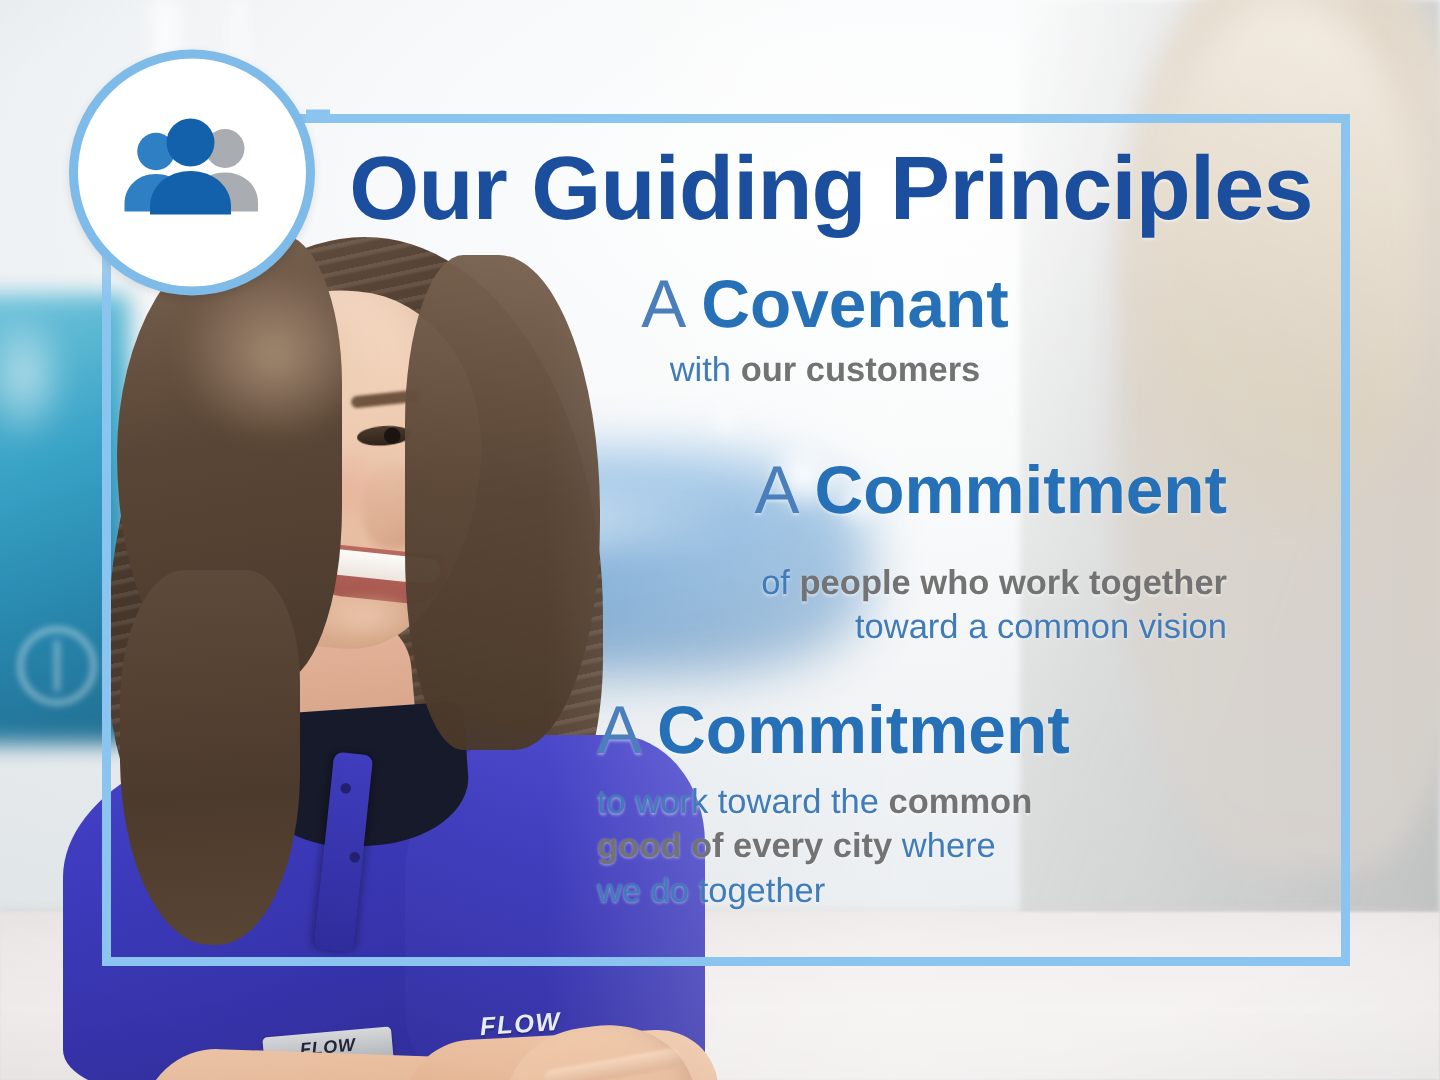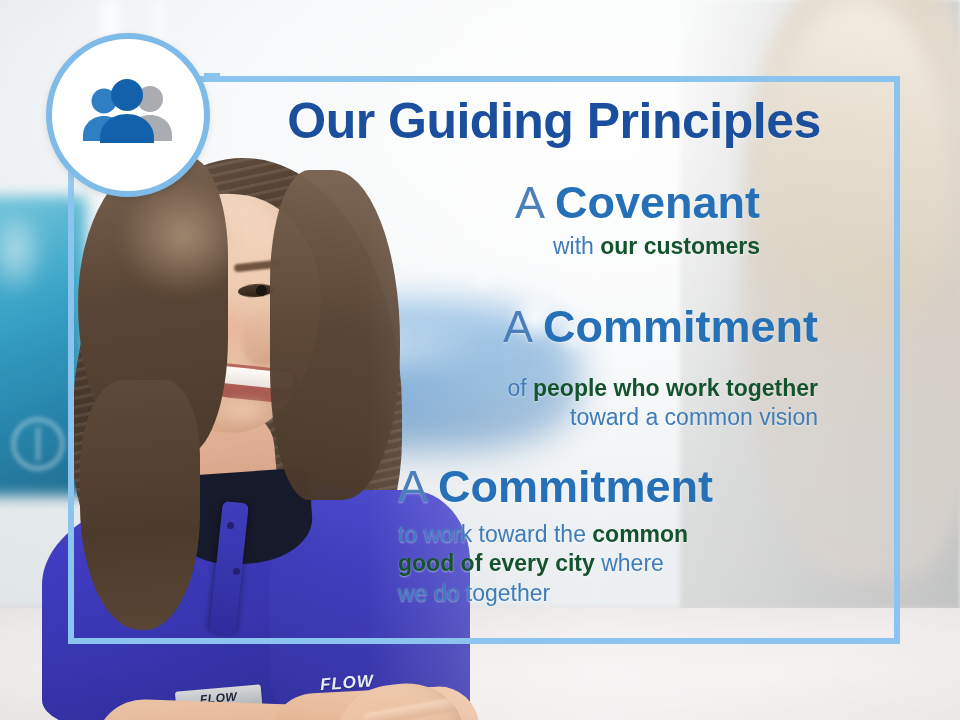--- a/index.html
+++ b/index.html
@@ -329,21 +329,21 @@
   }
 
   .content{
     position:absolute;left:68px;top:76px;width:832px;height:568px;
     box-sizing:border-box;
   }
 
   .title{
     position:absolute;left:146px;top:20px;width:680px;
     text-align:center;
-    font-size:50px;line-height:1;
+    font-size:60px;line-height:1;
     font-weight:700;
     color:#1b4f9e;
     letter-spacing:-.5px;
     text-shadow:0 1px 2px rgba(255,255,255,.5);
   }
 
   .block{position:absolute;}
 
   .headline{
     font-size:45px;line-height:1.02;
@@ -353,23 +353,23 @@
   }
   .headline .lite{font-weight:400;color:#4a7fbb;}
   .headline .bold{font-weight:700;color:#2570b6;}
 
   .sub{
     font-size:23px;line-height:1.28;
     color:#3f7cb9;
     font-weight:400;
     text-shadow:0 1px 2px rgba(255,255,255,.5);
   }
-  .sub b{font-weight:700;color:#14532d;}
-
-  .b-covenant{left:272px;top:104px;text-align:right;width:420px;}
+  .sub b{font-weight:700;color:#737373;}
+
+  .b-covenant{left:272px;top:104px;text-align:center;width:420px;}
   .b-community{left:300px;top:228px;text-align:right;width:450px;}
   .b-commitment{left:330px;top:388px;text-align:left;width:478px;}
 
   .b-covenant .sub{margin-top:6px;}
   .b-community .sub{margin-top:24px;}
   .b-commitment .sub{margin-top:10px;}
 </style>
 </head>
 <body>
 

